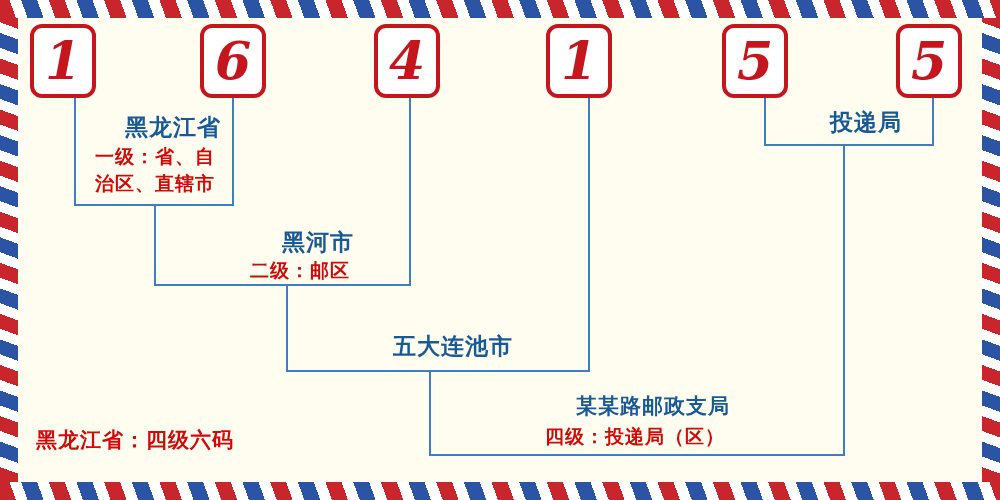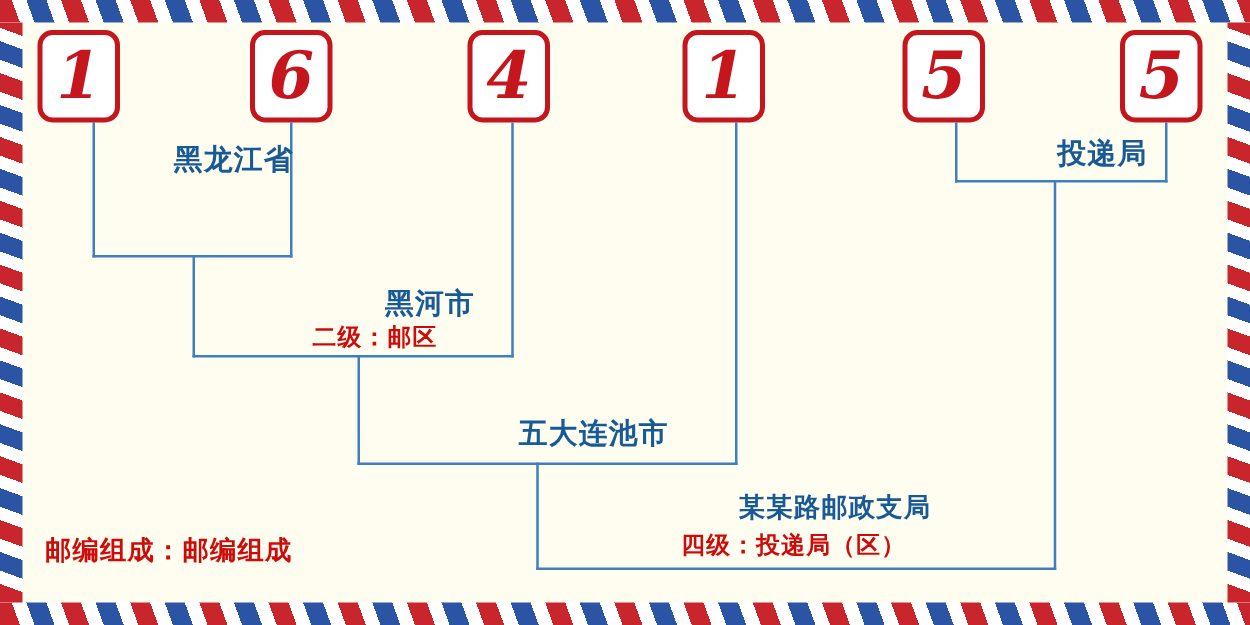--- a/index.html
+++ b/index.html
@@ -45,21 +45,21 @@
     font-style:italic; font-weight:bold;
     font-size:52px; line-height:1;
     color:var(--red,#C5161E);
   }
 
   
   .cl { position:absolute; background:var(--line-blue,#3D7FC1); }
 
   
   .bluelabel {
-    position:absolute; text-align:right;
+    position:absolute; text-align:center;
     color:var(--blue,#185A96); font-weight:bold;
     font-size:23px; letter-spacing:1px;padding-left:36px;
   }
   .redlabel {
     position:absolute; text-align:center;
     color:var(--text-red,#CE0B0B); font-weight:bold;
     font-size:19px; letter-spacing:1px; line-height:1.4;
   }
   .footer-note {
     position:absolute; left:36px; top:426px;
@@ -106,26 +106,27 @@
   <div class="cl" style="left:588px; top:98px;  width:2px;   height:274px;"></div>
   <div class="cl" style="left:286px; top:370px; width:304px; height:2px;"></div>
   <div class="cl" style="left:429px; top:370px; width:2px;   height:86px;"></div>
   <div class="cl" style="left:429px; top:454px; width:416px; height:2px;"></div>
   <div class="cl" style="left:843px; top:144px; width:2px;   height:312px;"></div>
   <div class="cl" style="left:764px; top:144px; width:170px; height:2px;"></div>
   <div class="cl" style="left:764px; top:98px;  width:2px;   height:48px;"></div>
   <div class="cl" style="left:932px; top:98px;  width:2px;   height:48px;"></div>
 
   <div class="bluelabel" style="left:75px; top:112px; width:160px;">黑龙江省</div>
+  <div class="redlabel" style="left:92px; top:143px; width:126px;">一级：省、自治区、直辖市</div>
 
   <div class="bluelabel" style="left:220px; top:227px; width:160px;">黑河市</div>
   <div class="redlabel" style="left:220px; top:257px; width:160px;">二级：邮区</div>
 
   <div class="bluelabel" style="left:335px; top:307px; width:200px;margin-top:24px;">五大连池市</div>
 
   <div class="bluelabel" style="left:525px; top:392px; width:220px; font-size:21px;">某某路邮政支局</div>
   <div class="redlabel" style="left:525px; top:423px; width:220px;">四级：投递局（区）</div>
 
   <div class="bluelabel" style="left:778px; top:107px; width:140px; font-size:23px;">投递局</div>
 
-  <div class="footer-note">邮编组成：邮编组成</div>
+  <div class="footer-note">黑龙江省：四级六码</div>
 
 </div>
 
 </body></html>

